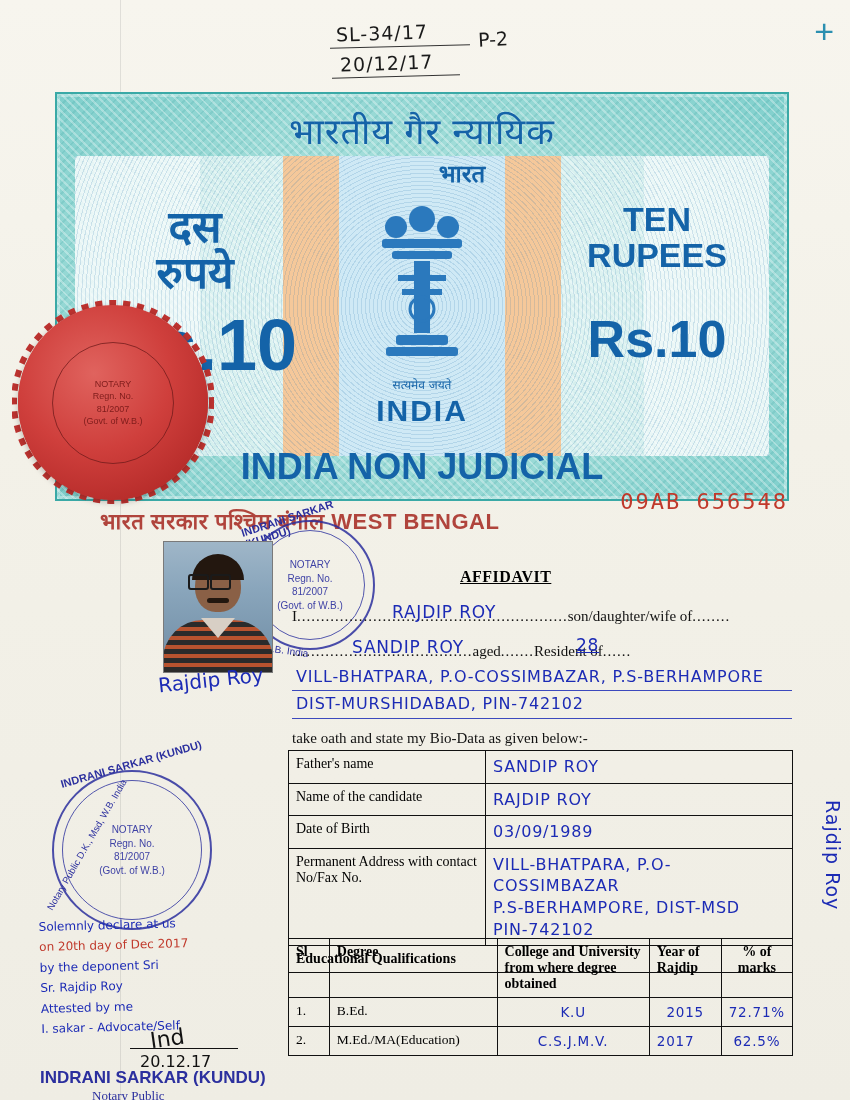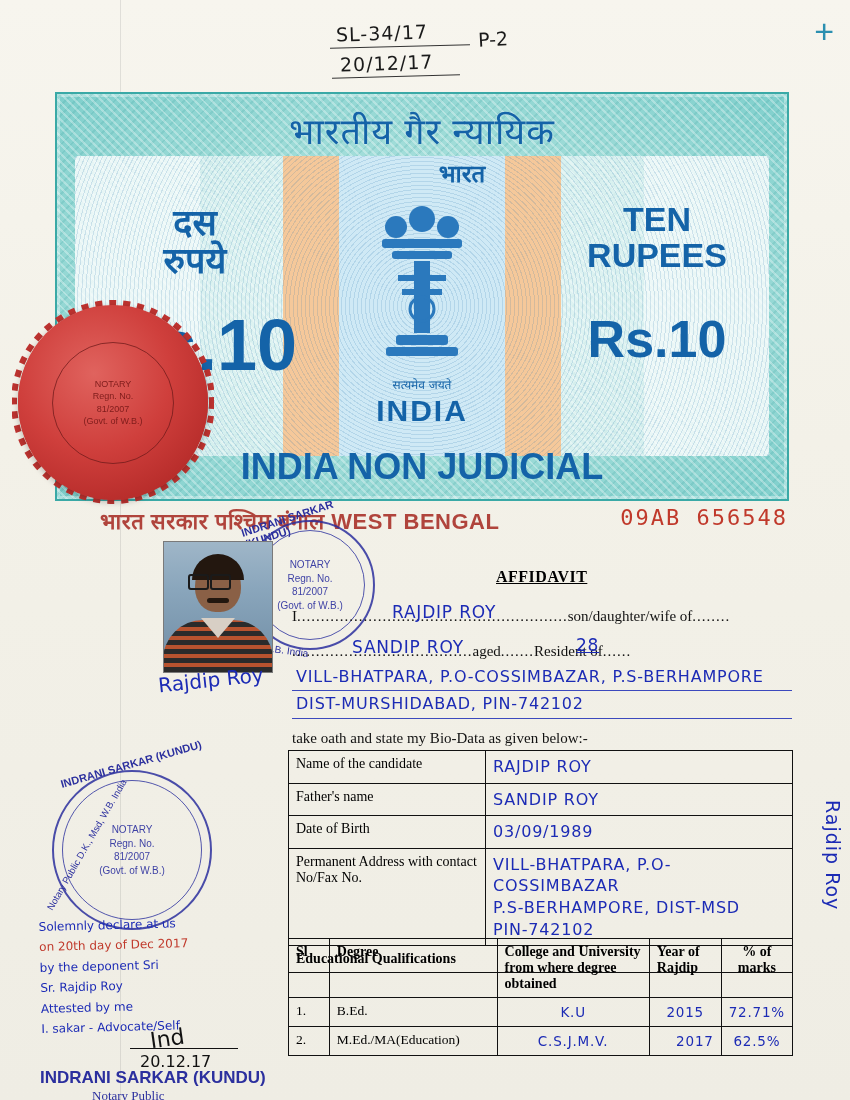--- a/index.html
+++ b/index.html
@@ -69,21 +69,21 @@
   }
   .band-inner{
     position:absolute;inset:0;
     background-image:
       repeating-radial-gradient(circle at 50% 50%, rgba(30,110,170,.20) 0 1px, transparent 1px 4px);
     opacity:.8;
   }
   .das{
     position:absolute;left:48px;top:110px;width:180px;text-align:center;
     font-family:"Liberation Sans",sans-serif;font-weight:bold;color:#1463a8;
-    font-size:36px;line-height:1.05;
+    font-size:44px;line-height:1.05;
   }
   .rs10-left{
     position:absolute;left:48px;top:210px;width:190px;text-align:center;
     font-family:"Liberation Sans",sans-serif;font-weight:bold;color:#1463a8;font-size:72px;
   }
   .ten-rupees{
     position:absolute;right:30px;top:108px;width:200px;text-align:center;
     font-family:"Liberation Sans",sans-serif;font-weight:bold;color:#1463a8;
     font-size:34px;line-height:1.05;
   }
@@ -109,21 +109,21 @@
   }
   .nonjud{
     position:absolute;left:0;right:0;top:352px;text-align:center;
     font-family:"Liberation Sans",sans-serif;font-weight:bold;font-size:36px;color:#1463a8;
   }
   .wb-line{
     position:absolute;left:100px;top:505px;font-family:"Liberation Sans",sans-serif;
     font-weight:bold;font-size:22px;color:#b0443c;letter-spacing:.5px;
   }
   .serial{
-    position:absolute;right:62px;top:505px;font-family:"DejaVu Sans Mono",monospace;
+    position:absolute;right:62px;top:489px;font-family:"DejaVu Sans Mono",monospace;
     font-size:22px;color:#c0392b;letter-spacing:2px;
   }
 
   
   .wax{
     position:absolute;left:18px;top:305px;width:190px;height:195px;
   }
   .wax-disc{
     position:absolute;inset:0;border-radius:50%;
     background:radial-gradient(circle at 40% 35%, #e0635e 0%, #cf3f3c 45%, #b92e2c 75%, #a02523 100%);
@@ -184,21 +184,21 @@
     clip-path:polygon(0 0,100% 0,50% 100%);
   }
   .photo-sign{
     position:absolute;left:158px;top:668px;font-family:"DejaVu Sans",sans-serif;font-size:20px;color:#1c2bb5;
     transform:rotate(-6deg);
   }
 
   
   .affidavit-title{
     position:absolute;left:460px;top:568px;font-weight:bold;font-size:16px;
-    text-decoration:underline;letter-spacing:.5px;margin-left:36px;
+    text-decoration:underline;letter-spacing:.5px;
   }
   .line-row{position:absolute;font-size:15px;color:#111;}
   .dots{letter-spacing:1px;}
   .hw{
     font-family:"DejaVu Sans",sans-serif;color:#1c2bb5;font-size:17px;letter-spacing:.8px;
   }
   .hwline{
     position:absolute;height:1px;background:#1c2bb5;opacity:.85;
   }
 
@@ -380,26 +380,26 @@
   <div class="hwline" style="left:292px;top:690px;width:500px;"></div>
 
   <div class="hw" style="position:absolute;left:296px;top:694px;font-size:16px;">DIST-MURSHIDABAD, PIN-742102</div>
   <div class="hwline" style="left:292px;top:718px;width:500px;"></div>
 
   <div class="line-row" style="left:292px;top:730px;">take oath and state my Bio-Data as given below:-</div>
 
   <table class="biotable">
     <tbody>
         <tr>
+      <td class="lbl">Father's name</td>
+      <td class="valhw">SANDIP ROY</td>
+    </tr>
+    <tr>
       <td class="lbl">Name of the candidate</td>
       <td class="valhw">RAJDIP ROY</td>
-    </tr>
-    <tr>
-      <td class="lbl">Father's name</td>
-      <td class="valhw">SANDIP ROY</td>
     </tr>
     <tr>
       <td class="lbl">Date of Birth</td>
       <td class="valhw">03/09/1989</td>
     </tr>
     <tr>
       <td class="lbl">Permanent Address with contact No/Fax No.</td>
       <td class="valhw" style="white-space:pre-line;">VILL-BHATPARA, P.O-COSSIMBAZAR
 P.S-BERHAMPORE, DIST-MSD
 PIN-742102</td>
@@ -423,21 +423,21 @@
       <td>1.</td>
       <td>B.Ed.</td>
       <td class="valhw" style="text-align:center;">K.U</td>
       <td class="valhw" style="text-align:center;">2015</td>
       <td class="valhw" style="text-align:center;">72.71%</td>
     </tr>
     <tr>
       <td>2.</td>
       <td>M.Ed./MA(Education)</td>
       <td class="valhw" style="text-align:center;">C.S.J.M.V.</td>
-      <td class="valhw" style="text-align:right;margin-top:36px;">2017</td>
+      <td class="valhw" style="text-align:left;margin-top:36px;">2017</td>
       <td class="valhw" style="text-align:center;">62.5%</td>
     </tr>
   </tbody>
     </table>
 
   <div class="side-sign">Rajdip Roy</div>
 
   <div class="declare">
     <div>
       <span>Solemnly declare at us</span>

